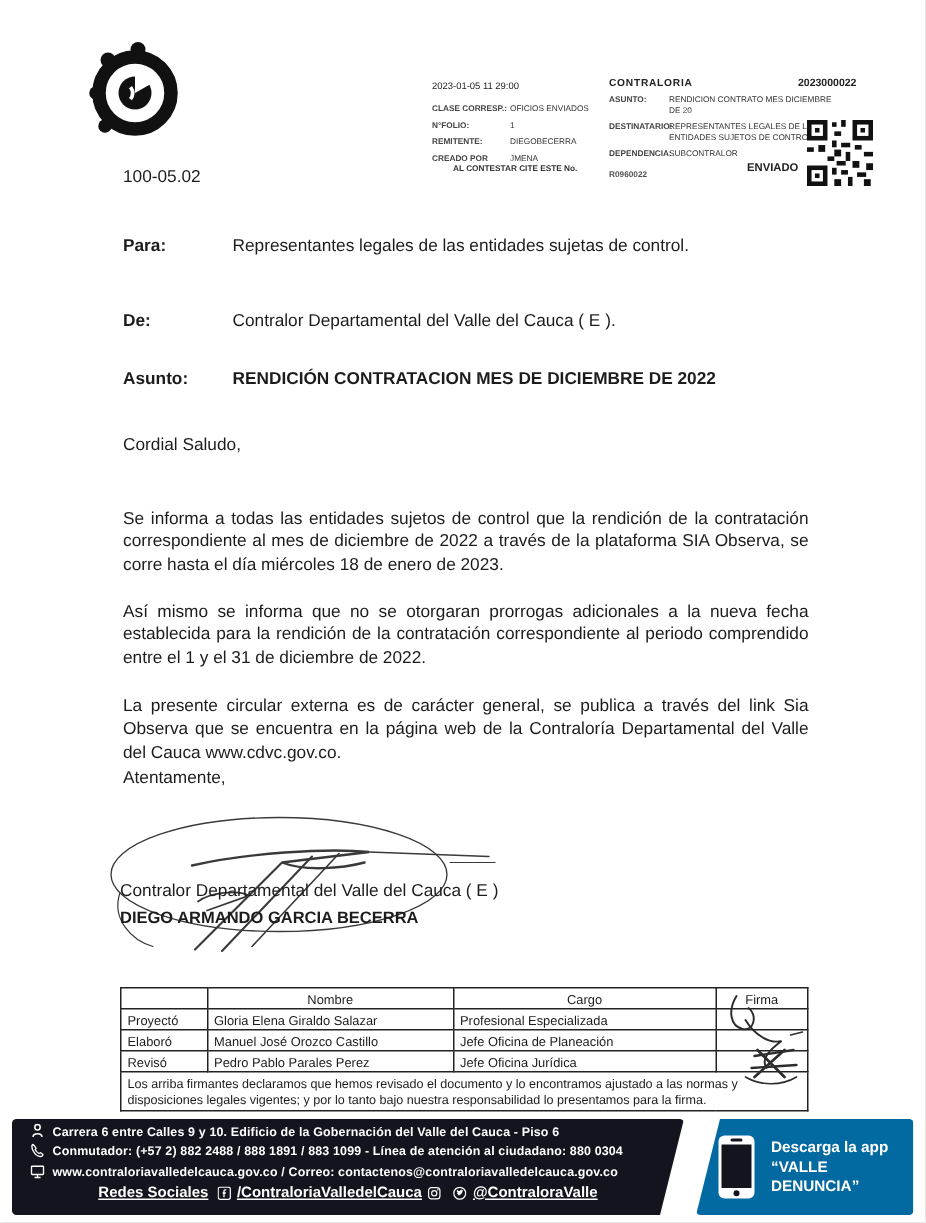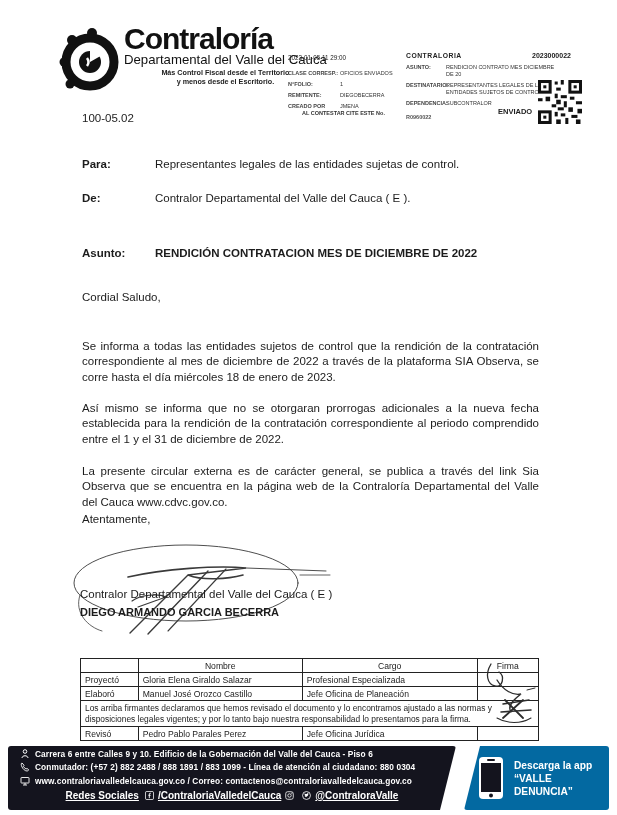--- a/index.html
+++ b/index.html
@@ -30,21 +30,21 @@
   .stamp .colR .val{flex:1;line-height:6.5px;}
   .stamp .fcode{margin-top:7px;font-weight:bold;color:#555;}
   .stamp .status{position:absolute;left:212px;top:57px;font-weight:bold;font-size:7.5px;color:#222;}
   .stamp .num{position:absolute;left:246px;top:2px;font-weight:bold;font-size:7px;color:#222;}
   .stamp .qr{position:absolute;left:252px;top:30px;width:44px;height:44px;}
   
   .refcode{position:absolute;left:82px;top:112px;font-size:11.5px;}
   .field{position:absolute;left:82px;display:flex;font-size:11.5px;width:460px;}
   .field .flab{width:73px;font-weight:bold;flex:0 0 auto;}
   .field.f-para{top:158px;}
-  .field.f-de{top:192px;}
+  .field.f-de{top:208px;}
   .field.f-asunto{top:247px;}
   .field.f-asunto .fval{font-weight:bold;}
   .greeting{position:absolute;left:82px;top:291px;font-size:11.5px;}
   .para{position:absolute;left:82px;width:457px;font-size:11.5px;line-height:15.5px;text-align:justify;}
   .p1{top:327px;}
   .p2{top:389px;}
   .p3{top:452px;}
   .closing{position:absolute;left:82px;top:513px;font-size:11.5px;}
   .sig-main{position:absolute;left:68px;top:535px;width:270px;height:100px;}
   .signer-name{position:absolute;left:80px;top:606px;font-size:11px;font-weight:bold;}
@@ -90,28 +90,20 @@
         <circle cx="32" cy="34" r="24" fill="none" stroke="#111" stroke-width="9"></circle>
         <circle cx="32" cy="34" r="11"></circle>
         <circle cx="14" cy="12" r="5"></circle>
         <circle cx="34" cy="5" r="5"></circle>
         <circle cx="6" cy="34" r="4.5"></circle>
         <circle cx="12" cy="56" r="4.5"></circle>
         <path d="M32 34 L46 26 A16 16 0 0 0 32 18 Z" fill="#fff"></path>
         <path d="M29 30 q3 4 0 8" fill="none" stroke="#fff" stroke-width="2.5"></path>
       </g>
     </svg>
-    <div class="logo-text">
-      <div class="logo-name">Contraloría</div>
-      <div class="logo-sub">Departamental del Valle del Cauca</div>
-      <div class="logo-tag">
-        <div>Más Control Fiscal desde el Territorio</div>
-        <div>y menos desde el Escritorio.</div>
-      </div>
-    </div>
   </div>
 
   <div class="stamp">
     <div class="dt">2023-01-05 11 29:00</div>
     <div class="colL">
       <div class="row">
           <span class="lab">CLASE CORRESP.:</span>
           <span class="val">OFICIOS ENVIADOS</span>
         </div>
       <div class="row">
@@ -235,27 +227,27 @@
       <td>Profesional Especializada</td>
       <td></td>
     </tr>
     <tr>
       <td>Elaboró</td>
       <td>Manuel José Orozco Castillo</td>
       <td>Jefe Oficina de Planeación</td>
       <td></td>
     </tr>
     <tr>
-      <td class="disc" colspan="4">Los arriba firmantes declaramos que hemos revisado el documento y lo encontramos ajustado a las normas y disposiciones legales vigentes; y por lo tanto bajo nuestra responsabilidad lo presentamos para la firma.</td>
-    </tr>
-    <tr>
       <td>Revisó</td>
       <td>Pedro Pablo Parales Perez</td>
       <td>Jefe Oficina Jurídica</td>
       <td></td>
+    </tr>
+    <tr>
+      <td class="disc" colspan="4">Los arriba firmantes declaramos que hemos revisado el documento y lo encontramos ajustado a las normas y disposiciones legales vigentes; y por lo tanto bajo nuestra responsabilidad lo presentamos para la firma.</td>
     </tr>
   </tbody>
     </table>
 
   <svg class="sig-table" viewBox="0 0 55 72">
     <g fill="none" stroke="#2c2c2c" stroke-width="1.3" stroke-linecap="round">
       <path d="M8 4 C2 14 4 24 12 26 C20 28 22 16 16 12"></path>
       <path d="M14 20 C20 30 30 36 38 34 C30 40 24 46 28 52"></path>
       <path d="M20 44 L46 40 M18 52 L48 50" stroke-width="1.6"></path>
       <path d="M22 40 L40 58 M40 40 L20 58" stroke-width="1.8"></path>

